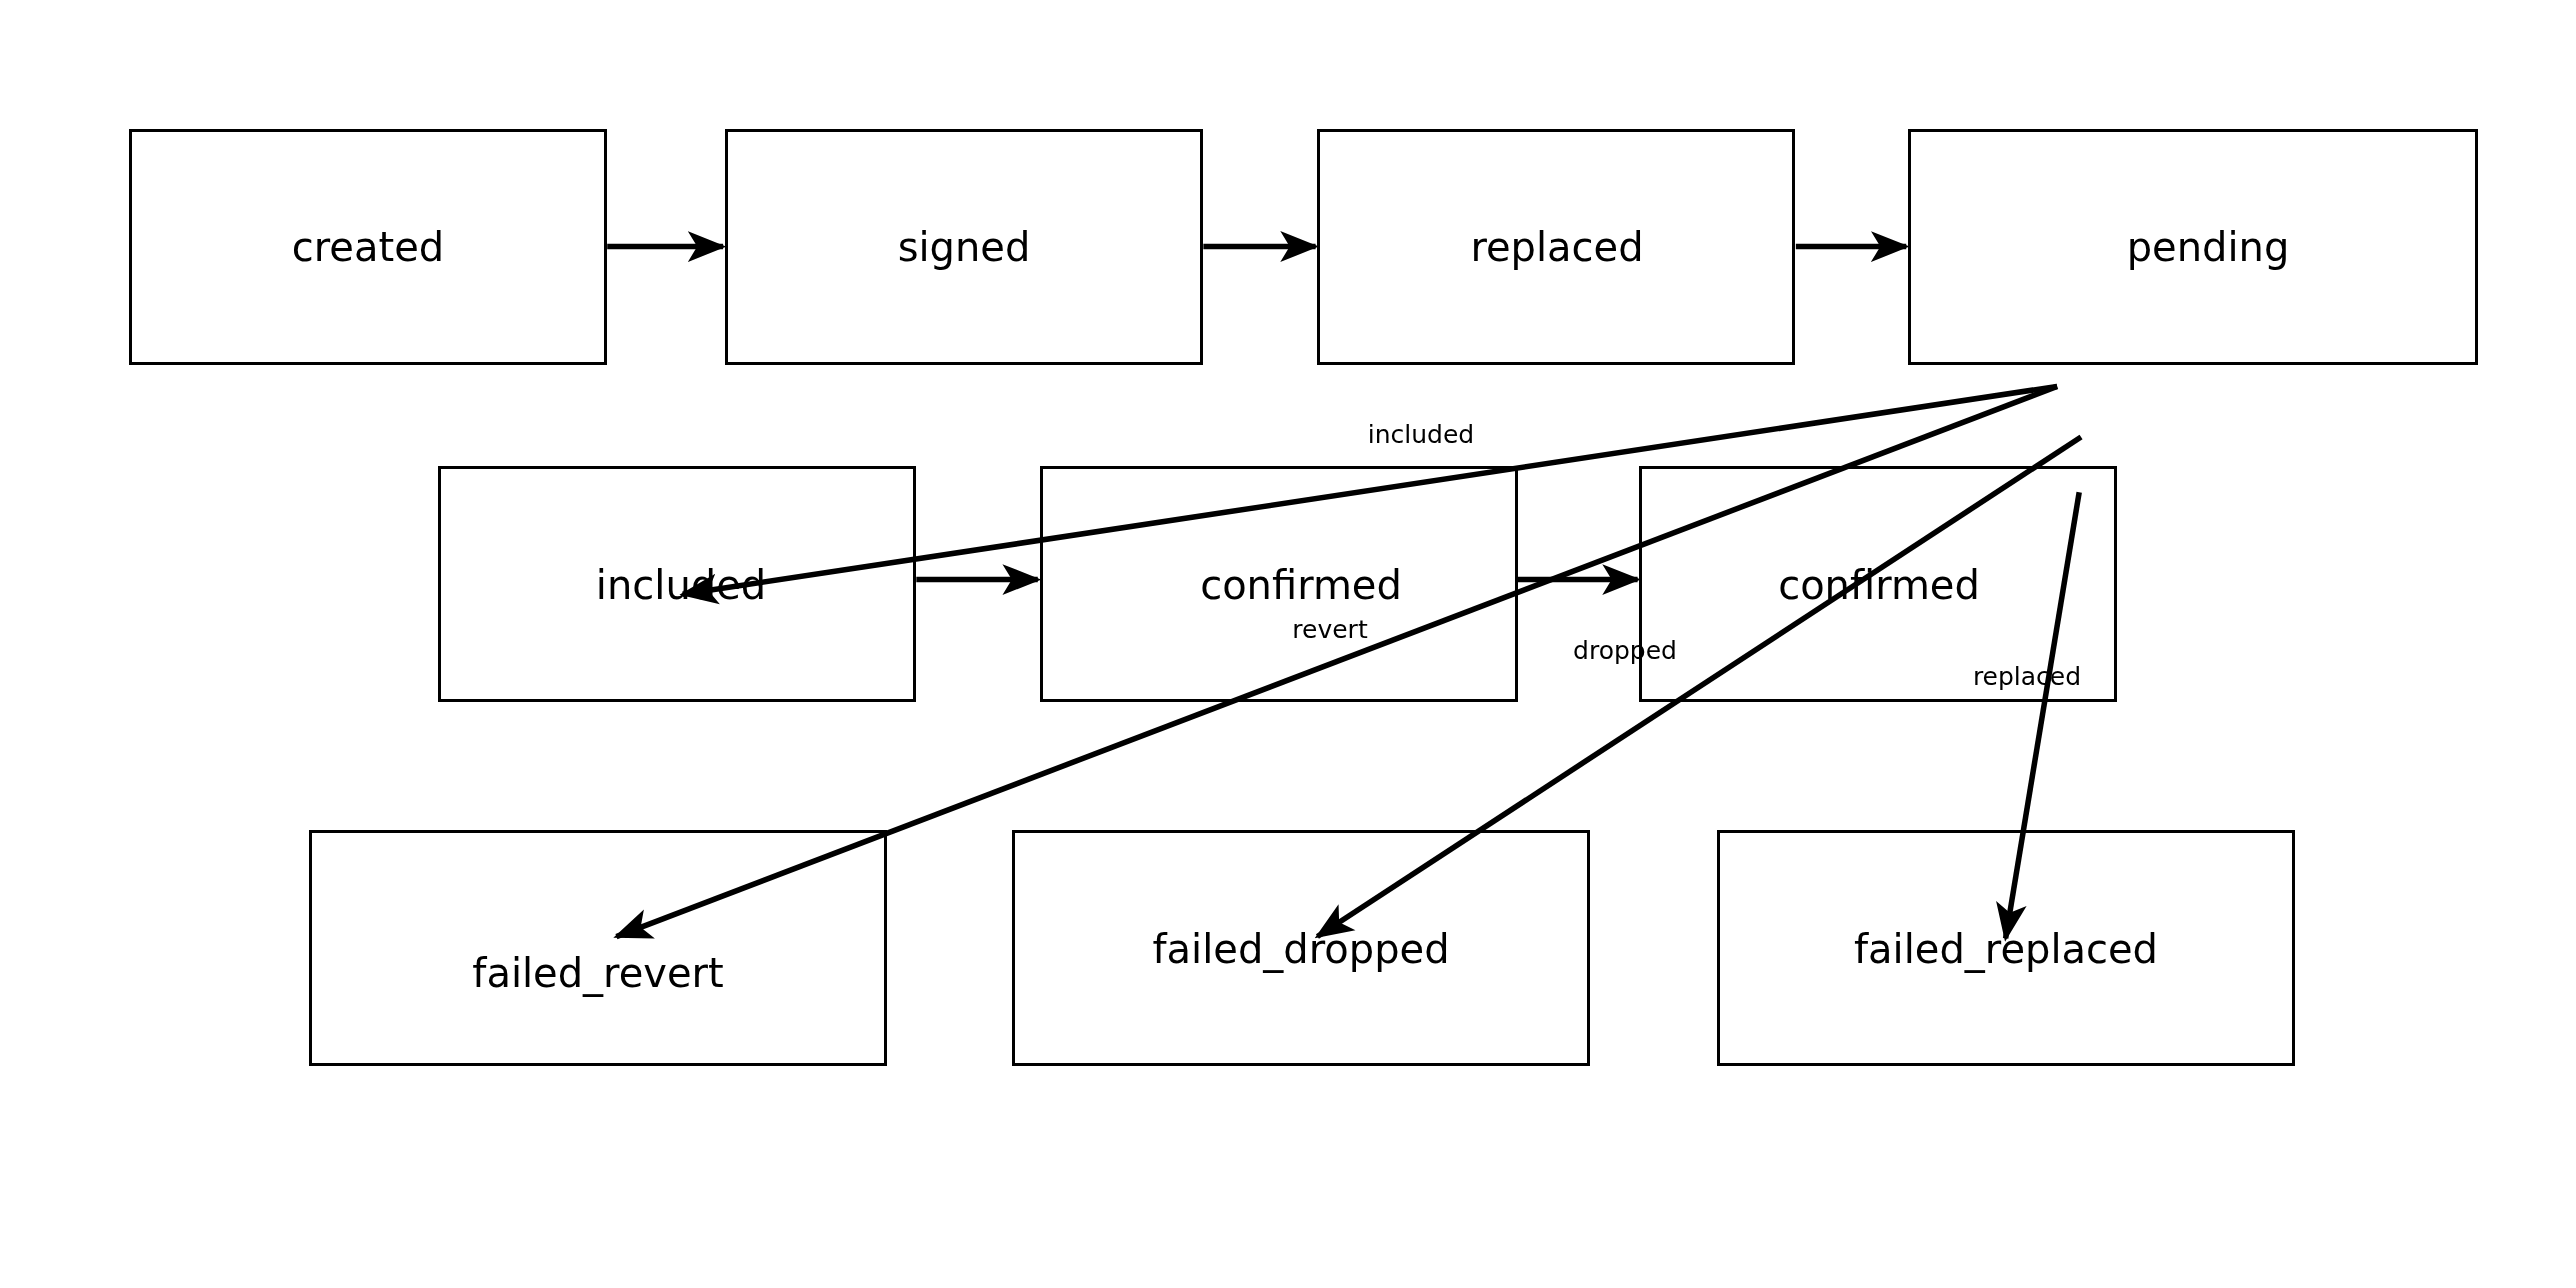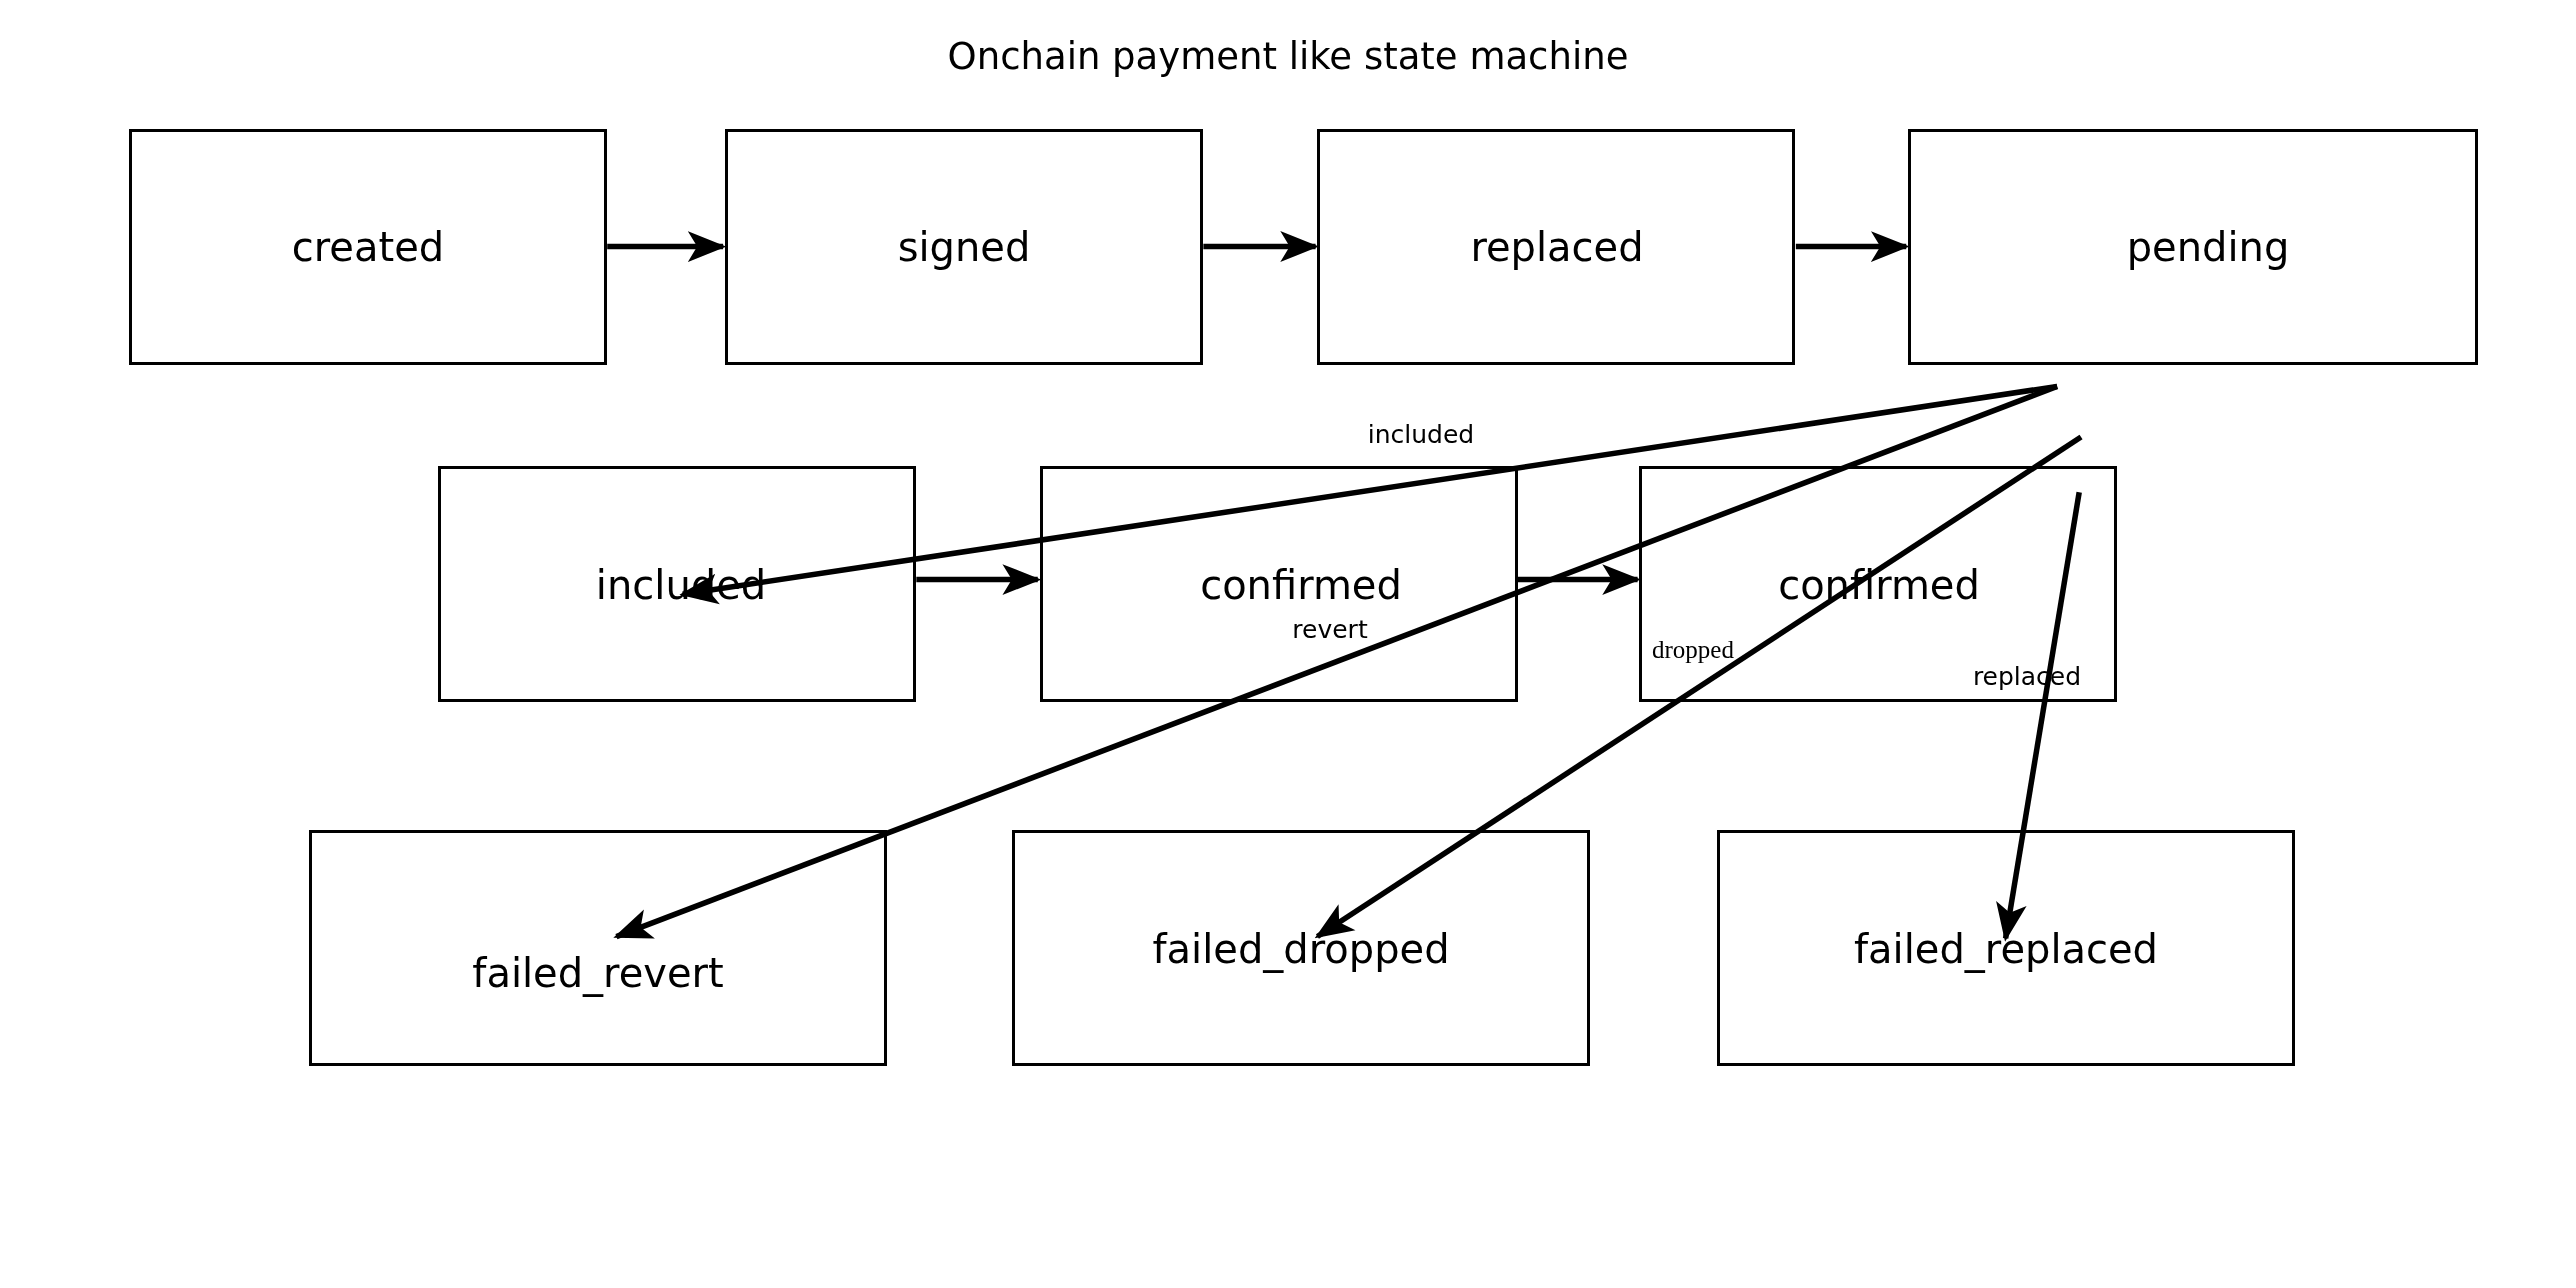--- a/index.html
+++ b/index.html
@@ -54,21 +54,20 @@
     color: #000000;
     white-space: nowrap;
     transform: translate(-50%, -50%);
   }
 </style>
 </head>
 <body>
 
 <div id="canvas">
 
-  <div class="diagram-title">Onchain payment like state machine</div>
 
   <svg id="diagram-svg" viewBox="0 0 2800 1400" xmlns="http://www.w3.org/2000/svg">
     <defs>
       <marker id="arrowhead" markerWidth="7" markerHeight="6" refX="6.4" refY="3" orient="auto" markerUnits="strokeWidth">
         <path d="M0,0.2 L7,3 L0,5.8 L1.7,3 Z" fill="#000000"></path>
       </marker>
     </defs>
     <g id="edges-group">
         <line x1="660" y1="268" x2="786" y2="268" stroke="#000000" stroke-width="6" marker-end="url(#arrowhead)"></line>
         <line x1="1308" y1="268" x2="1430" y2="268" stroke="#000000" stroke-width="6" marker-end="url(#arrowhead)"></line>
@@ -100,18 +99,18 @@
       <div class="state-node" style="left: 309px; top: 830px; width: 578px; height: 236px; border-color: rgb(0, 0, 0);"></div>
       <div class="state-label" style="left: 598px; top: 949px; margin-top: 24px;">failed_revert</div>
       <div class="state-node" style="left: 1012px; top: 830px; width: 578px; height: 236px; border-color: rgb(0, 0, 0);"></div>
       <div class="state-label" style="left: 1301px; top: 949px;">failed_dropped</div>
       <div class="state-node" style="left: 1717px; top: 830px; width: 578px; height: 236px; border-color: rgb(0, 0, 0);"></div>
       <div class="state-label" style="left: 2006px; top: 949px;">failed_replaced</div>
     </div>
   <div id="edge-labels-layer">
       <div class="edge-label" style="left: 1421px; top: 434px;">included</div>
       <div class="edge-label" style="left: 1330px; top: 629px;">revert</div>
-      <div class="edge-label" style="left: 1693px; top: 650px; font-family: Liberation Serif, serif;">dropped</div>
+      <div class="edge-label" style="left: 1625px; top: 650px;">dropped</div>
       <div class="edge-label" style="left: 2027px; top: 676px;">replaced</div>
     </div>
 
 </div>
 
 
 </body></html>

